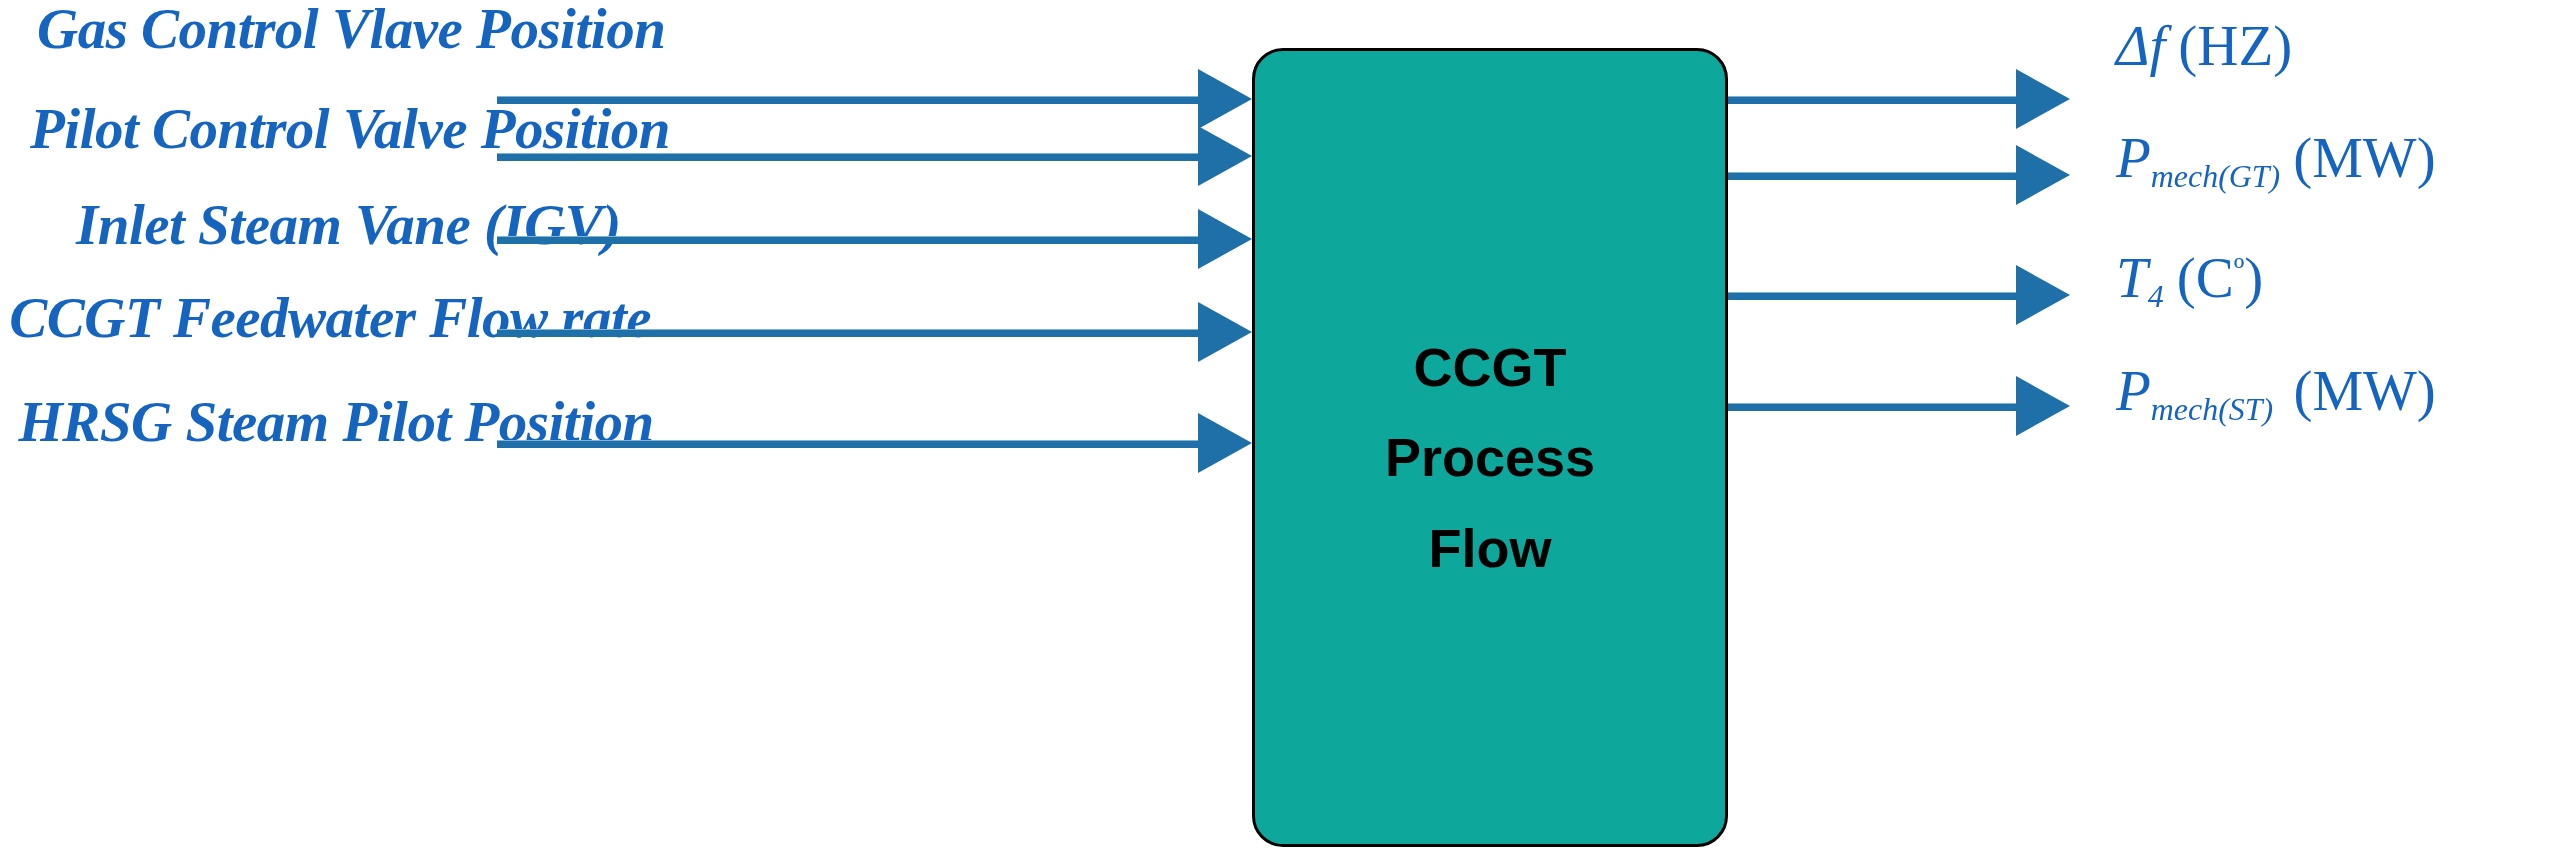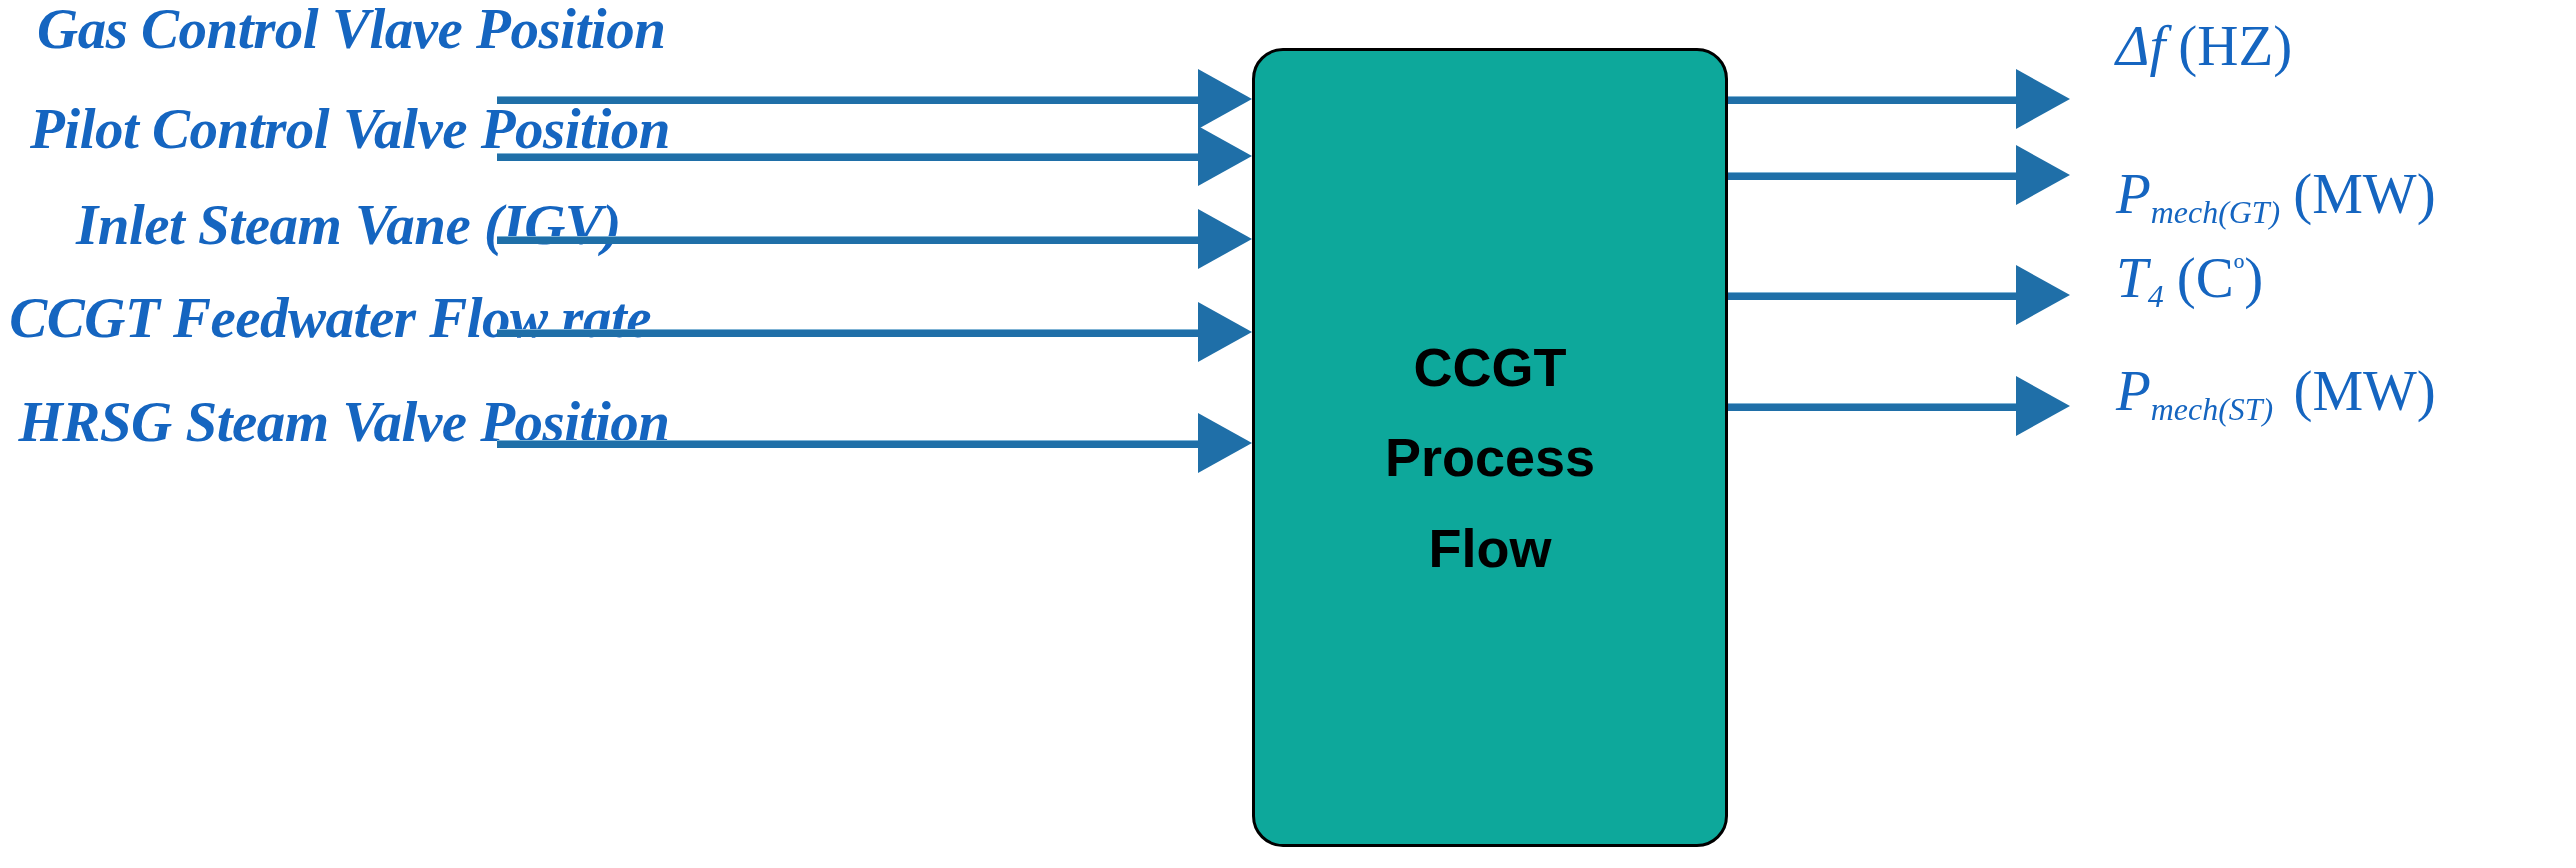--- a/index.html
+++ b/index.html
@@ -113,21 +113,21 @@
 <div id="canvas">
 
   <div class="in-label" style="left:37px;  top:0px;">Gas Control Vlave Position</div>
 
   <div class="in-label" style="left:30px;  top:100px;">Pilot Control Valve Position</div>
 
   <div class="in-label" style="left:76px;  top:196px;">Inlet Steam Vane (IGV)</div>
 
   <div class="in-label" style="left:9.2px;  top:289px;">CCGT Feedwater Flow rate</div>
 
-  <div class="in-label" style="left:18.5px;  top:393px;">HRSG Steam Valve Position</div>
+  <div class="in-label" style="left:18.5px;  top:393px;">HRSG Steam Pilot Position</div>
 
   <div class="arrow" style="left:497px; top:67px;  width:755px;">
     <div class="shaft" style="width:701px;"></div>
     <div class="head" style="left:701px;"></div>
   </div>
 
   <div class="arrow" style="left:497px; top:124px; width:755px;">
     <div class="shaft" style="width:701px;"></div>
     <div class="head" style="left:701px;"></div>
   </div>
@@ -170,21 +170,21 @@
 
   <div class="arrow" style="left:1728px; top:374px; width:342px;">
     <div class="shaft" style="width:288px;"></div>
     <div class="head" style="left:288px;"></div>
   </div>
 
   <div class="out-label" style="left:2116px; top:16.6px;">
     <span class="sym">Δf</span><span class="unit" style="margin-left:13px;">(HZ)</span>
   </div>
 
-  <div class="out-label" style="left:2116px; top:129px;margin-top:36px;">
+  <div class="out-label" style="left:2116px; top:129px;">
     <span class="sym">P</span><sub>mech(GT)</sub><span class="unit" style="margin-left:13px;">(MW)</span>
   </div>
 
   <div class="out-label" style="left:2116px; top:249px;">
     <span class="sym">T</span><sub>4</sub><span class="unit" style="margin-left:13px;">(C</span><sup>º</sup><span class="unit">)</span>
   </div>
 
   <div class="out-label" style="left:2116px; top:362px;">
     <span class="sym">P</span><sub>mech(ST)</sub><span class="unit" style="margin-left:20.3px;">(MW)</span>
   </div>

